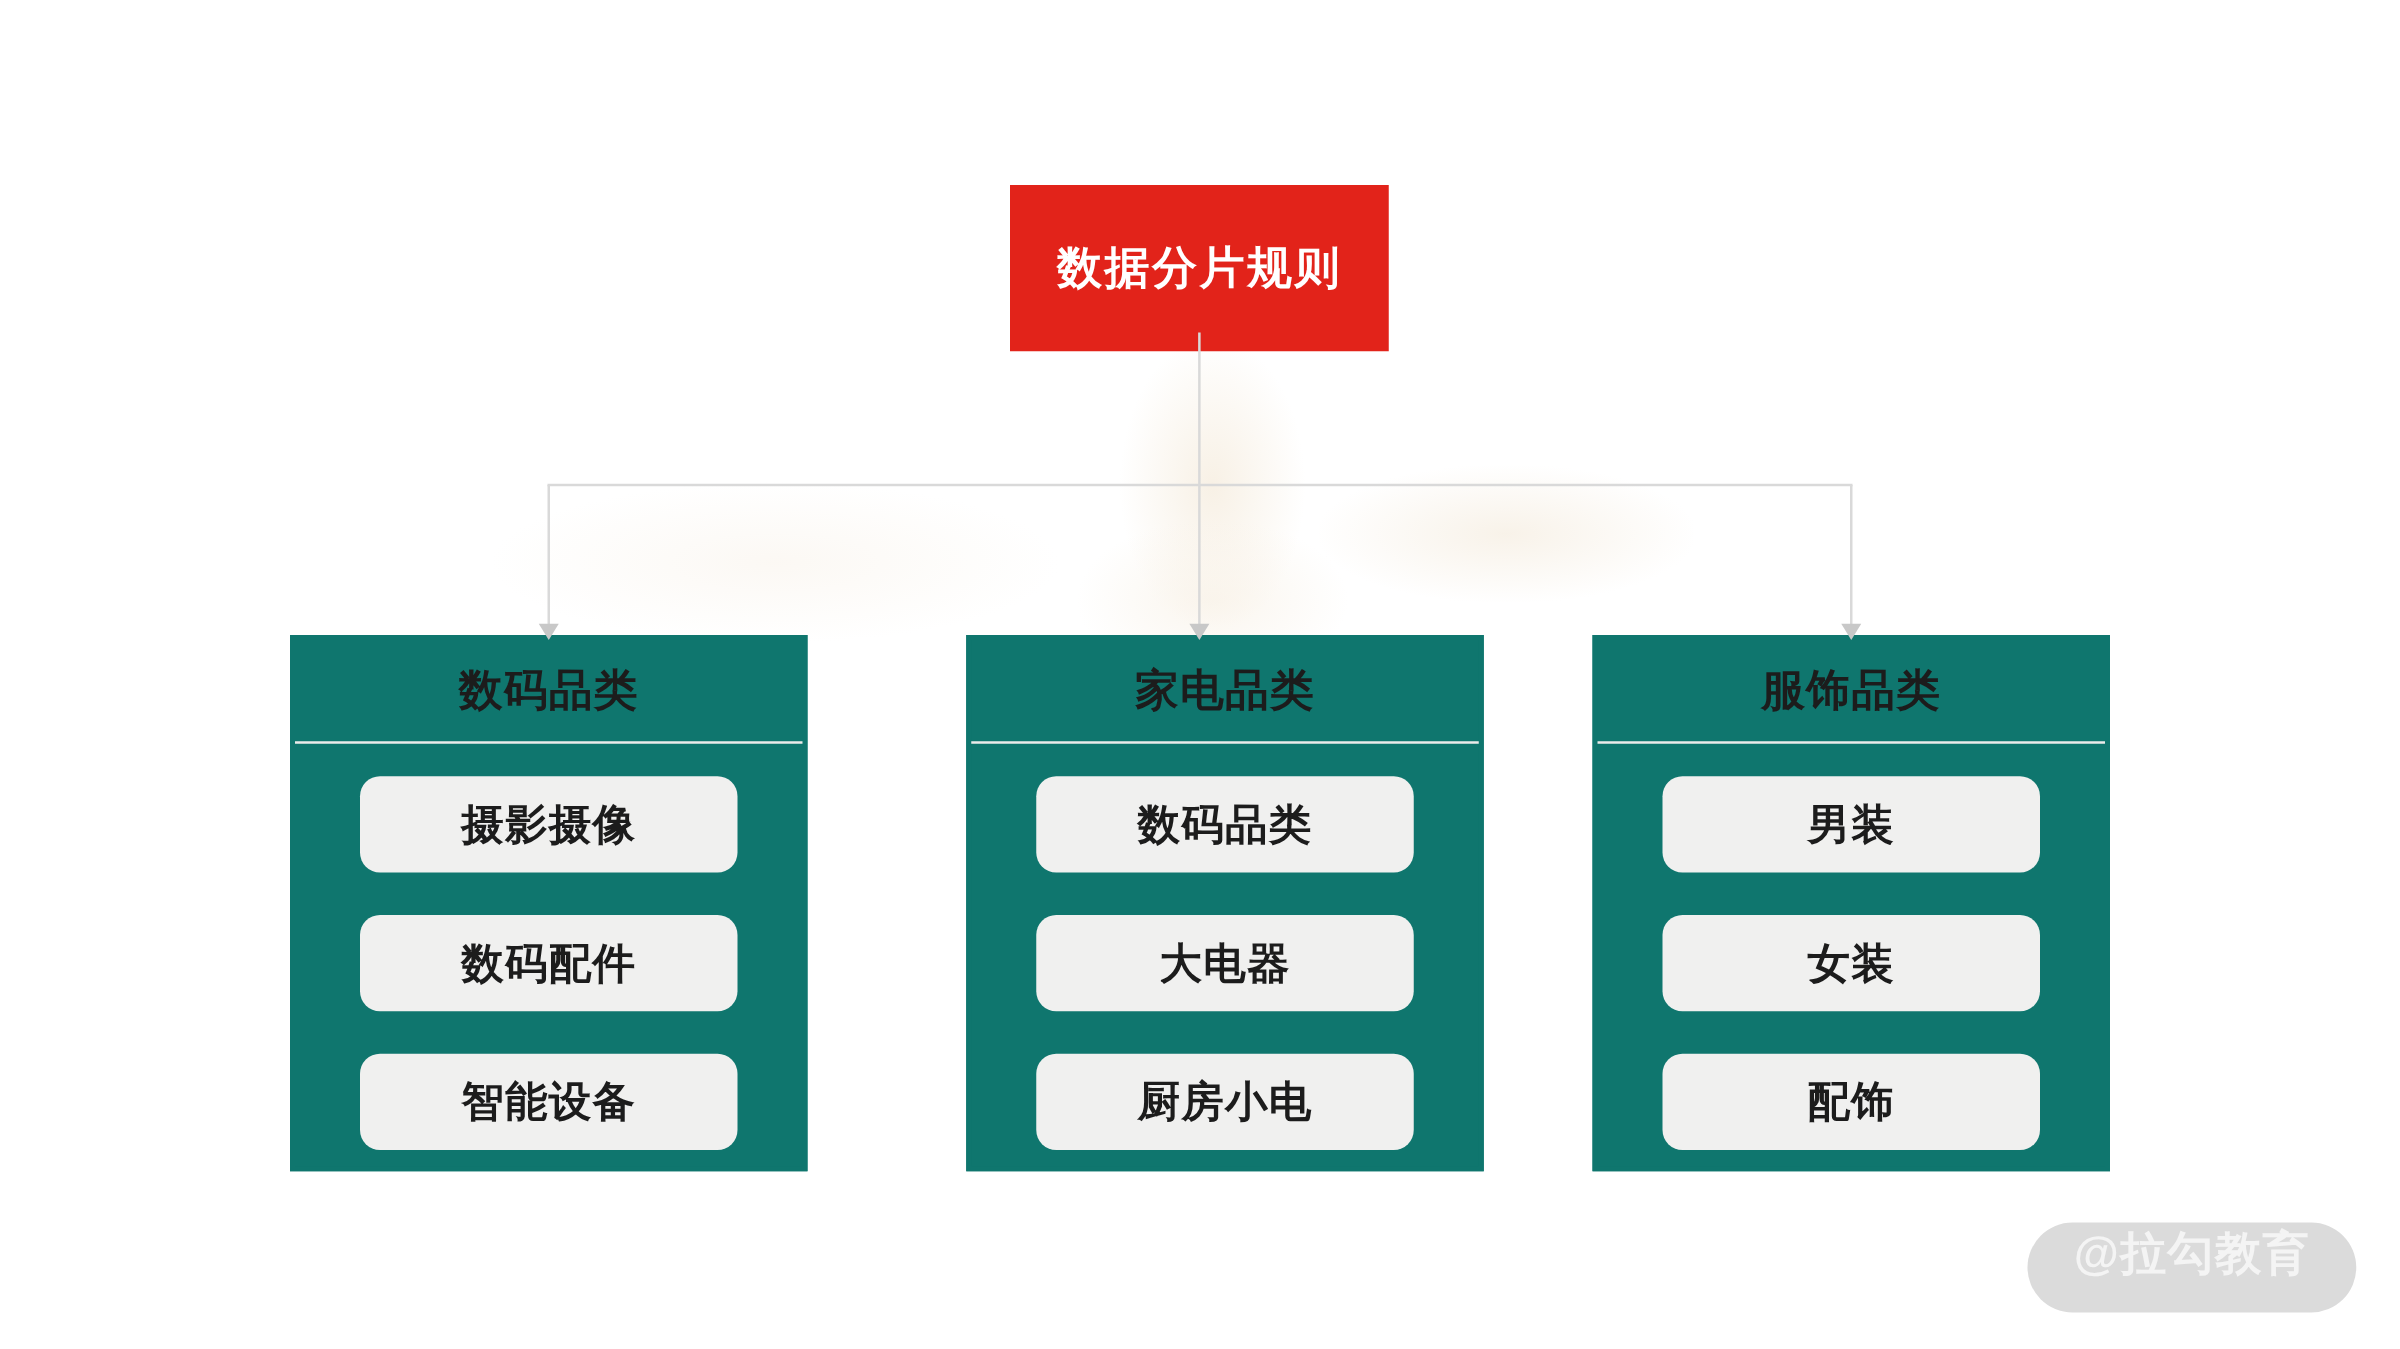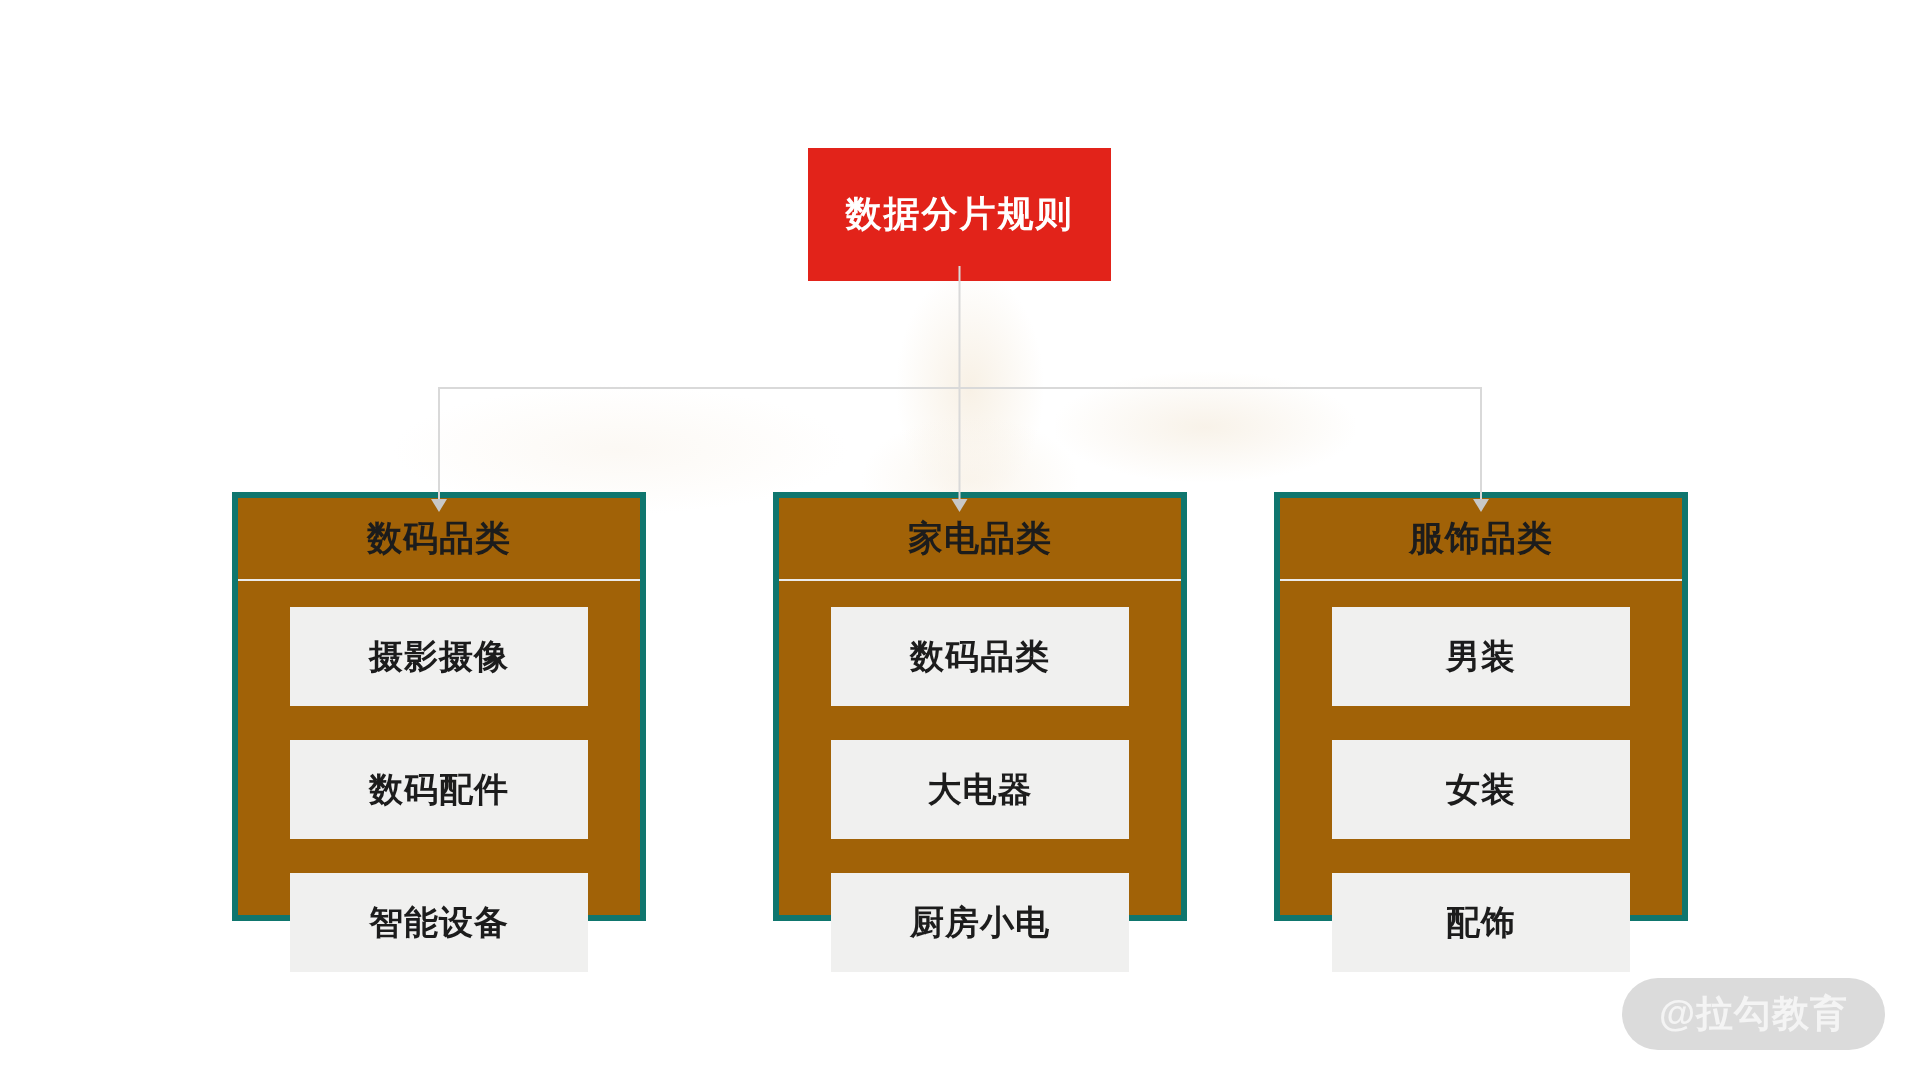--- a/index.html
+++ b/index.html
@@ -35,59 +35,60 @@
     font-size: 36px; font-weight: 600; letter-spacing: 2px;
   }
 
   .connectors {
     position: absolute; left: 0; top: 0;
     width: 1920px; height: 1079px;
     pointer-events: none;
   }
 
   .category-box {
-    position: absolute; top: 492px;
+    position: absolute; top: 508px;
     width: 414px; height: 429px;
-    background: #a16207;
-    border: 6px solid #0f766e;
+    background: #0f766e;
+    border: 4px solid #0f766e;
   }
   .box-digital   { left: 232px; }
   .box-appliance { left: 753px; margin-left: 20px; }
   .box-apparel   { left: 1274px; }
 
   .category-header {
     height: 83px;
     border-bottom: 2px solid #ECEBEA;
     display: flex; align-items: center; justify-content: center;
     font-size: 35px; font-weight: 700; color: #1C1C1C;
     letter-spacing: 1px;
   }
 
   .category-items {
     display: flex; flex-direction: column;
     gap: 34px;
     padding: 26px 52px 0 52px;
   }
 
   .category-item {
-    height: 99px;
+    height: 77px;
     background: #F0F0EF;
     display: flex; align-items: center; justify-content: center;
     font-size: 34px; font-weight: 700; color: #1C1C1C;
     letter-spacing: 1px;
+    border-radius: 16px;
   }
 
   .watermark {
     position: absolute;
     left: 1622px; top: 978px;
     width: 263px; height: 72px;
     border-radius: 36px;
     background: #DBDBDB;
     color: #F4F4F4;
-    display: flex; align-items: center; justify-content: center;
+    display: flex; align-items: flex-start; justify-content: center;
     font-size: 37px; font-weight: 600; letter-spacing: 1px;
   }
 </style>
 </head>
 <body>
 
 <div class="canvas">
 
   <div class="ghost ghost-1"></div>
   <div class="ghost ghost-2"></div>

